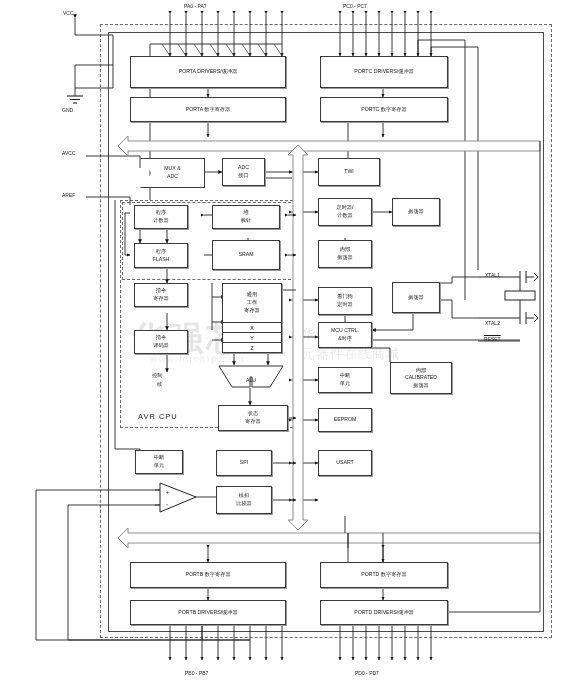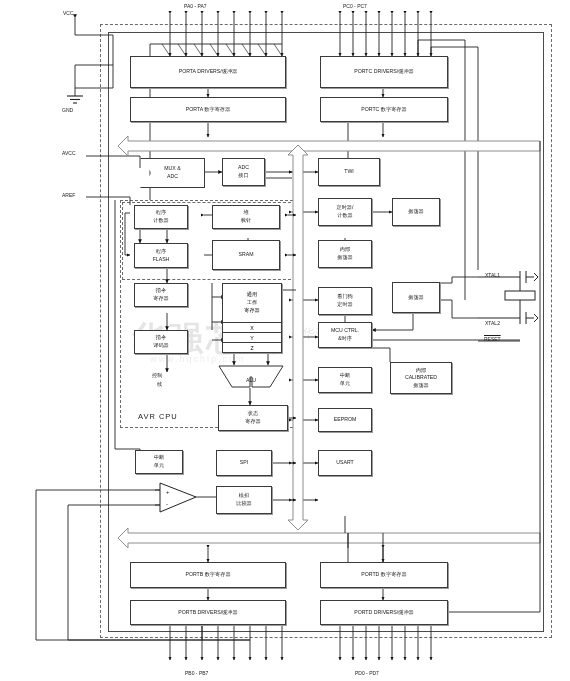--- a/index.html
+++ b/index.html
@@ -29,20 +29,21 @@
   .rst{text-decoration:overline;}
 </style>
 </head>
 <body>
 
 <div id="root">
 
   <div class="wm wm-main" style="left:132px;top:316px;">华强芯城</div>
   <div class="wm wm-sub" style="left:150px;top:354px;">www.hqchip.com</div>
   <div class="wm wm-side" style="left:302px;top:325px;">华强宝网下</div>
+  <div class="wm wm-side" style="left:302px;top:345px;">元器件在线商城</div>
 
   <div class="dash" style="left:100px;top:24px;width:452px;height:614px;"></div>
   <div class="solidframe" style="left:108px;top:32px;width:436px;height:600px;"></div>
 
   <div class="dash" style="left:120px;top:200px;width:178px;height:228px;"></div>
   <div class="dash" style="left:122px;top:202px;width:174px;height:78px;"></div>
 
   <div class="pin" style="left:63px;top:10px;">VCC</div>
   <div class="pin" style="left:62px;top:107px;">GND</div>
   <div class="pin" style="left:62px;top:150px;">AVCC</div>

